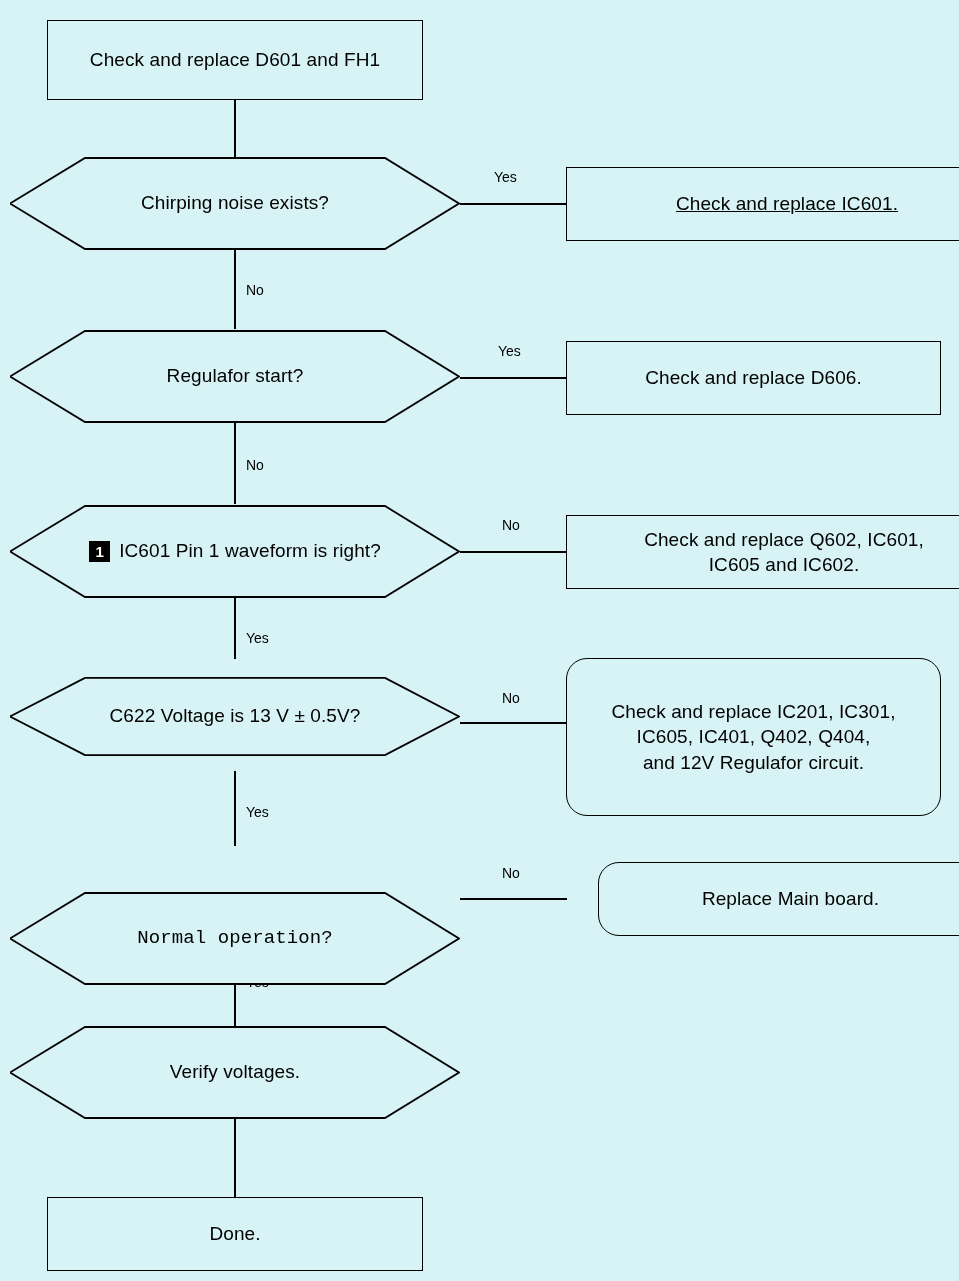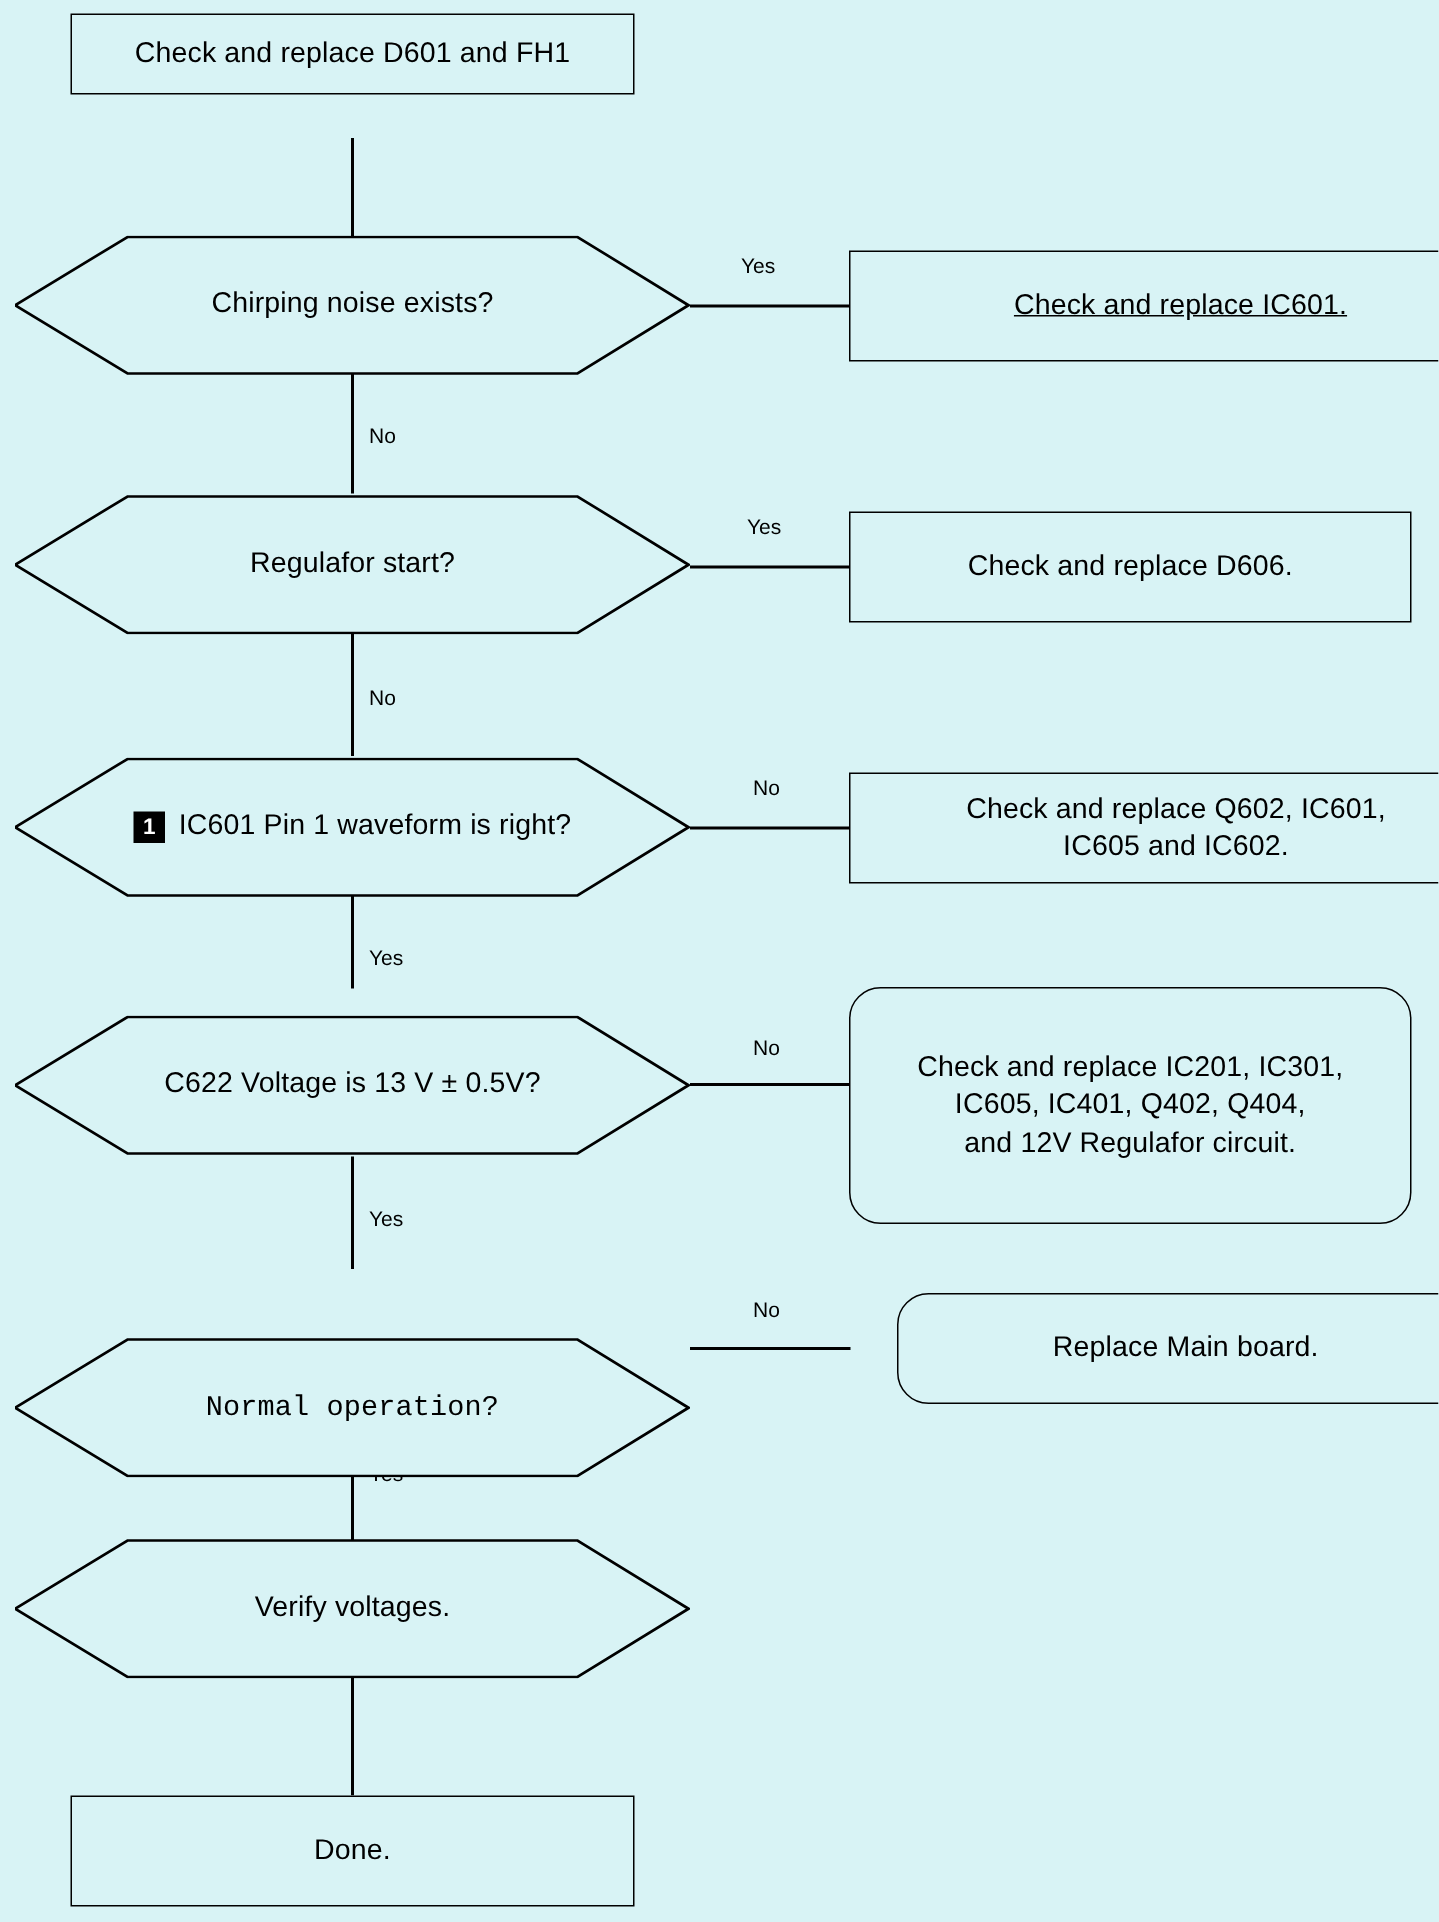--- a/index.html
+++ b/index.html
@@ -123,21 +123,21 @@
   <div class="elabel" style="left:246px; top:631px;">Yes</div>
   <div class="elabel" style="left:246px; top:805px;">Yes</div>
   <div class="elabel" style="left:246px; top:975px;">Yes</div>
 
   <div class="elabel" style="left:494px; top:170px;">Yes</div>
   <div class="elabel" style="left:498px; top:344px;">Yes</div>
   <div class="elabel" style="left:502px; top:518px;">No</div>
   <div class="elabel" style="left:502px; top:691px;">No</div>
   <div class="elabel" style="left:502px; top:866px;">No</div>
 
-  <div class="proc" style="left:47px; top:9px; width:376px; height:54px;text-align:right;">
+  <div class="proc" style="left:47px; top:20px; width:376px; height:80px;text-align:right;">
     <span class="txt">Check and replace D601 and FH1</span>
   </div>
 
   <div class="hex" style="left:10px; top:157px; width:450px; height:93px;">
     <svg viewBox="0 0 450 93" preserveAspectRatio="none">
       <polygon points="0,46.5 75,1 375,1 449,46.5 375,92 75,92" fill="#d8f3f5" stroke="#000000" stroke-width="1.8" vector-effect="non-scaling-stroke"></polygon>
     </svg>
     <div class="hexlabel">
         <span class="inner">
           <span>Chirping noise exists?</span>
@@ -174,21 +174,21 @@
         <span>IC601 Pin 1 waveform is right?</span>
       </span>
     </div>
   </div>
 
   <div class="proc" style="left:566px; top:515px; width:436px; height:74px;justify-content:center;">
     <span class="txt">Check and replace Q602, IC601,
 IC605 and IC602.</span>
   </div>
 
-  <div class="hex" style="left:10px; top:677px; width:450px; height:93px;">
+  <div class="hex" style="left:10px; top:677px; width:450px; height:79px;">
     <svg viewBox="0 0 450 93" preserveAspectRatio="none">
       <polygon points="0,46.5 75,1 375,1 449,46.5 375,92 75,92" fill="#d8f3f5" stroke="#000000" stroke-width="1.8" vector-effect="non-scaling-stroke"></polygon>
     </svg>
     <div class="hexlabel">
         <span class="inner">
           <span>C622 Voltage is 13 V ± 0.5V?</span>
         </span>
       </div>
   </div>
 

